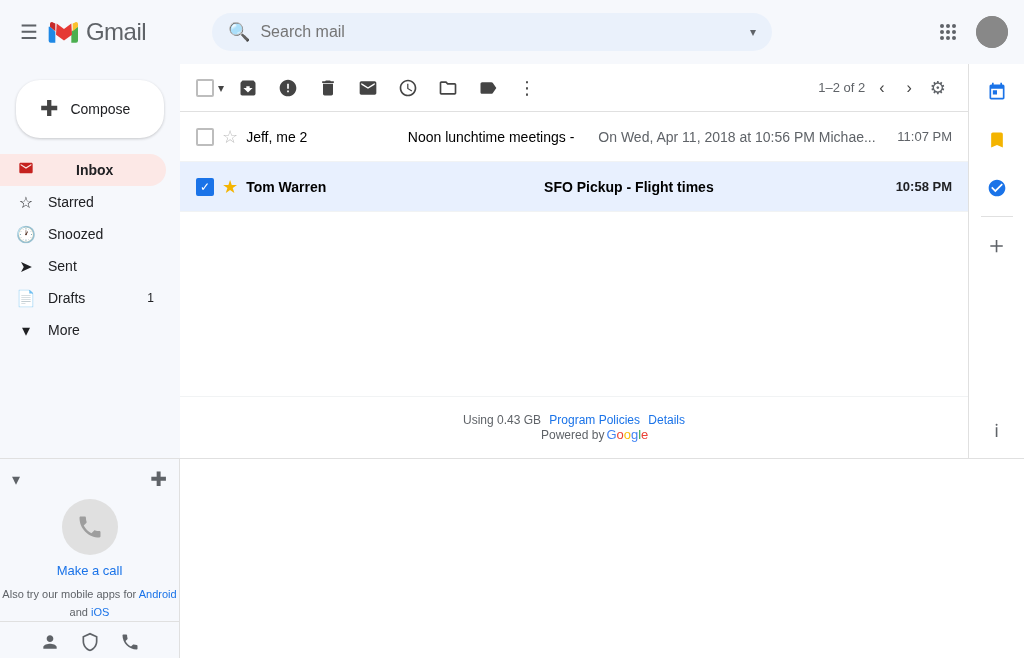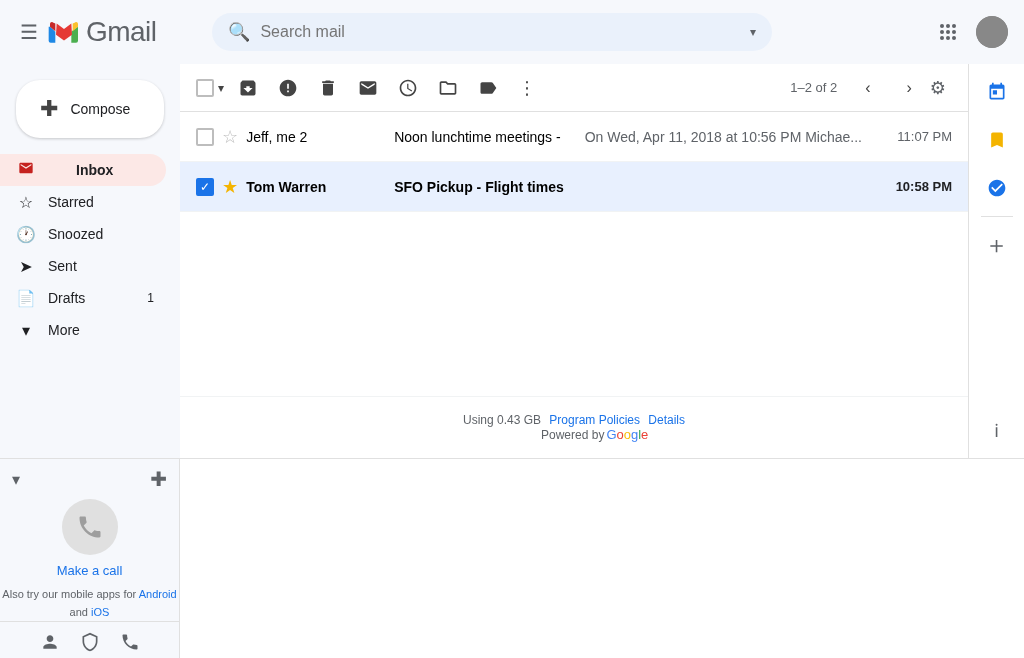--- a/index.html
+++ b/index.html
@@ -5,21 +5,21 @@
     * { margin: 0; padding: 0; box-sizing: border-box; }
     body { font-family: Arial, sans-serif; font-size: 14px; background: #f6f8fc; display: flex; flex-direction: column; height: 658px; overflow: hidden; }
 
     
     .top-bar {
       display: flex; align-items: center; background: #f6f8fc; height: 64px;
       padding: 0 16px; gap: 16px; flex-shrink: 0;
     }
     .logo-area { display: flex; align-items: center; gap: 6px; width: 180px; }
     .logo-icon { width: 32px; height: 32px; }
-    .logo-text { font-size: 28px; color: #5f6368; font-weight: 400; letter-spacing: -0.5px; }
+    .logo-text { font-size: 24px; color: #5f6368; font-weight: 400; letter-spacing: -0.5px; }
     .search-bar {
       flex: 1; max-width: 560px; display: flex; align-items: center;
       background: #eaf1fb; border-radius: 24px; padding: 8px 16px; gap: 10px;
       position: relative;
     }
     .search-bar input {
       border: none; background: transparent; font-size: 16px; flex: 1; outline: none; color: #4d7c0f;
     }
     .search-dropdown { color: #5f6368; cursor: pointer; font-size: 12px; }
     .top-right { margin-left: auto; display: flex; align-items: center; gap: 12px; }
@@ -61,38 +61,38 @@
     
     .toolbar {
       display: flex; align-items: center; padding: 8px 16px; gap: 4px;
       border-bottom: 1px solid #e0e0e0; flex-shrink: 0; height: 48px;
     }
     .toolbar-btn {
       background: none; border: none; cursor: pointer; padding: 6px 8px;
       border-radius: 4px; color: #444; font-size: 18px; display: flex; align-items: center;
     }
     .toolbar-spacer { flex: 1; }
-    .pagination { font-size: 13px; color: #5f6368; display: flex; align-items: center; gap: 20px; }
+    .pagination { font-size: 13px; color: #5f6368; display: flex; align-items: center; gap: 6px; }
     .settings-btn { background: none; border: none; cursor: pointer; padding: 6px; font-size: 18px; color: #5f6368; }
 
     
     .email-list { flex: 1; overflow-y: auto; }
     .email-row {
       display: flex; align-items: center; padding: 8px 16px; gap: 8px;
       border-bottom: 1px solid #f1f3f4; cursor: pointer; height: 50px;
       background: white;
     }
     .email-row.selected { background: #e8f0fe; }
     .email-row.unread .email-sender, .email-row.unread .email-subject { font-weight: 700; }
     .checkbox { width: 18px; height: 18px; border: 2px solid #bdbdbd; border-radius: 2px; flex-shrink: 0; cursor: pointer; display: flex; align-items: center; justify-content: center; }
     .checkbox.checked { background: #1a73e8; border-color: #1a73e8; color: white; font-size: 12px; }
     .star { font-size: 18px; color: #bdbdbd; cursor: pointer; flex-shrink: 0; }
     .star.starred { color: #f4b400; }
     .email-sender { width: 140px; flex-shrink: 0; font-size: 14px; white-space: nowrap; overflow: hidden; text-overflow: ellipsis; }
-    .email-body { flex: 1; display: flex; gap: 24px; overflow: hidden; }
+    .email-body { flex: 1; display: flex; gap: 24px; overflow: hidden; justify-content: center; }
     .email-subject { font-size: 14px; white-space: nowrap; flex-shrink: 0; }
     .email-preview { font-size: 14px; color: #5f6368; white-space: nowrap; overflow: hidden; text-overflow: ellipsis; }
     .email-time { font-size: 13px; color: #5f6368; flex-shrink: 0; margin-left: auto; }
     .email-row.unread .email-time { font-weight: 700; color: #202124; }
 
     
     .email-footer {
       padding: 16px; text-align: center; font-size: 12px; color: #5f6368;
       border-top: 1px solid #f1f3f4; flex-shrink: 0;
     }

